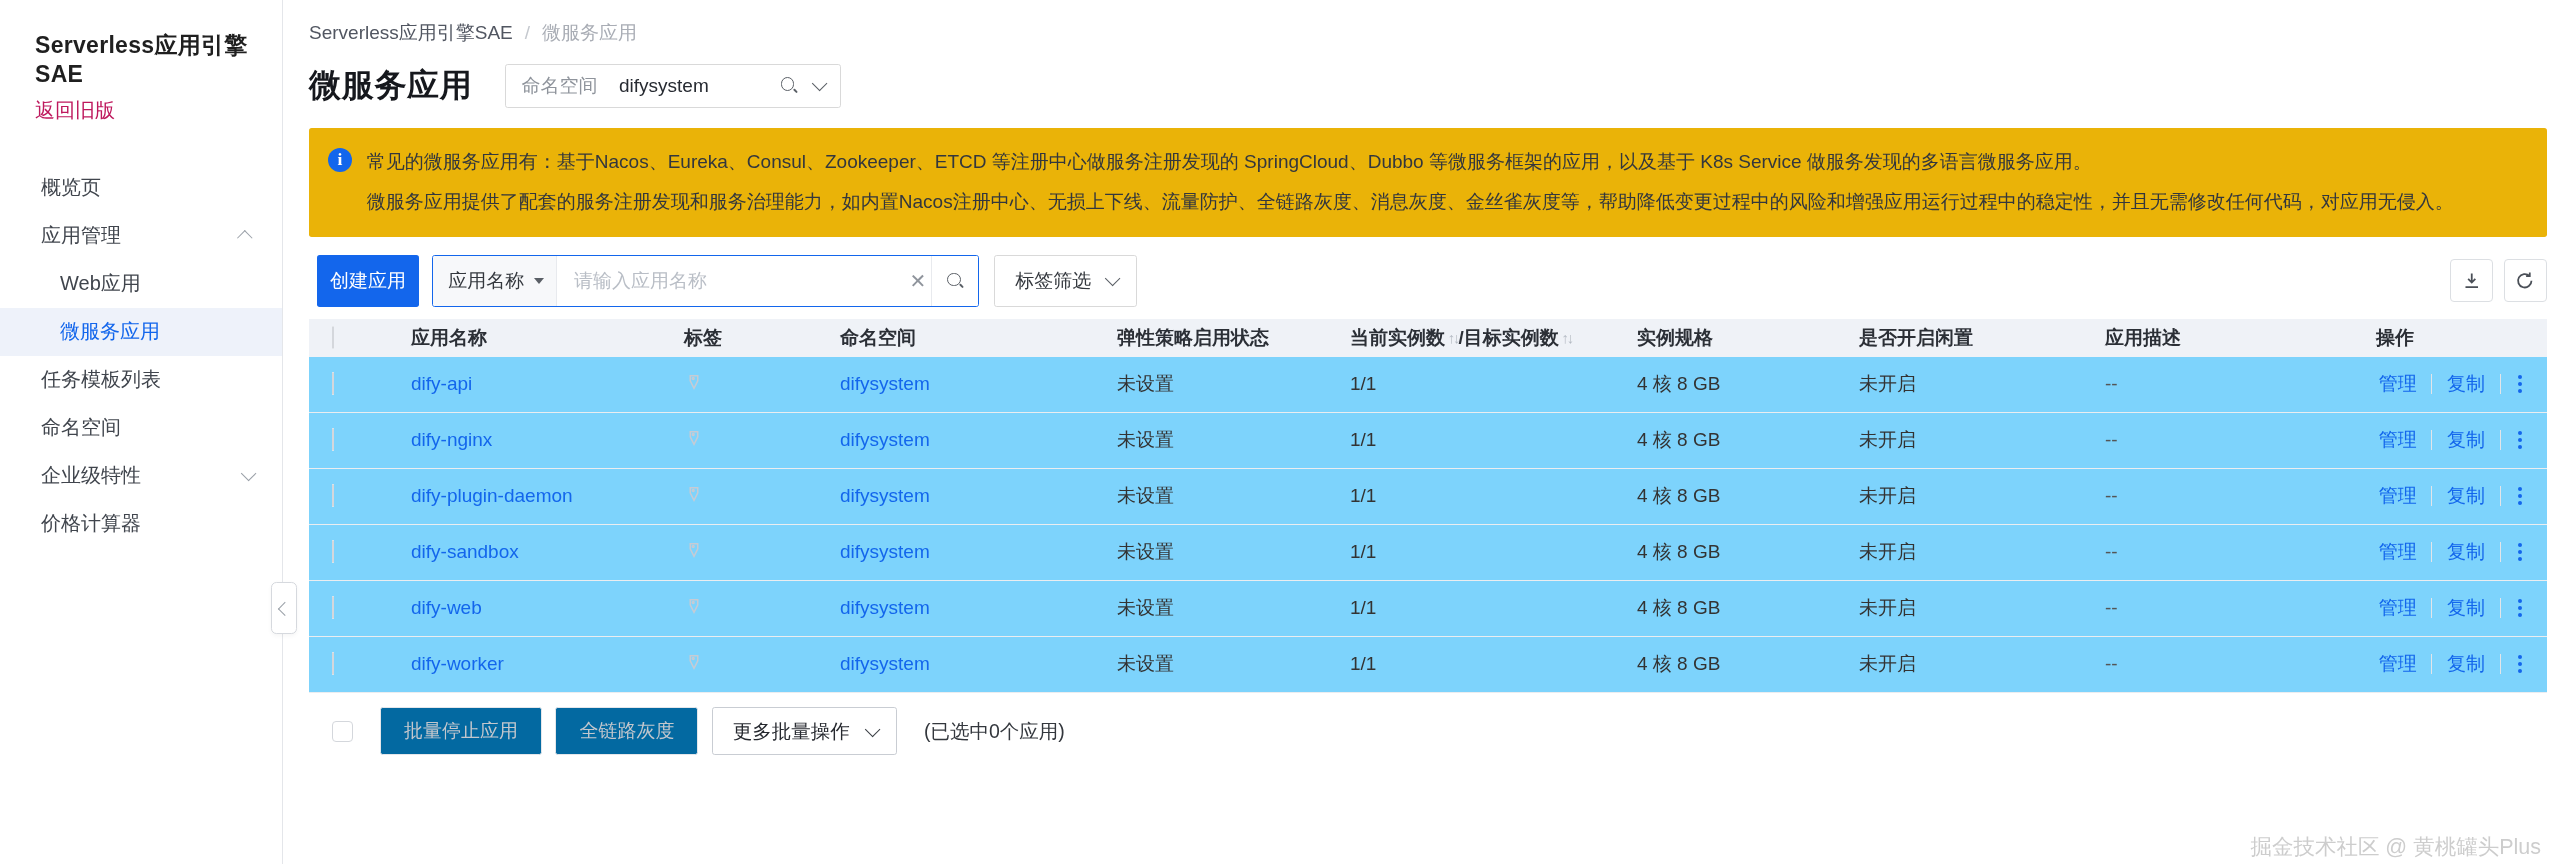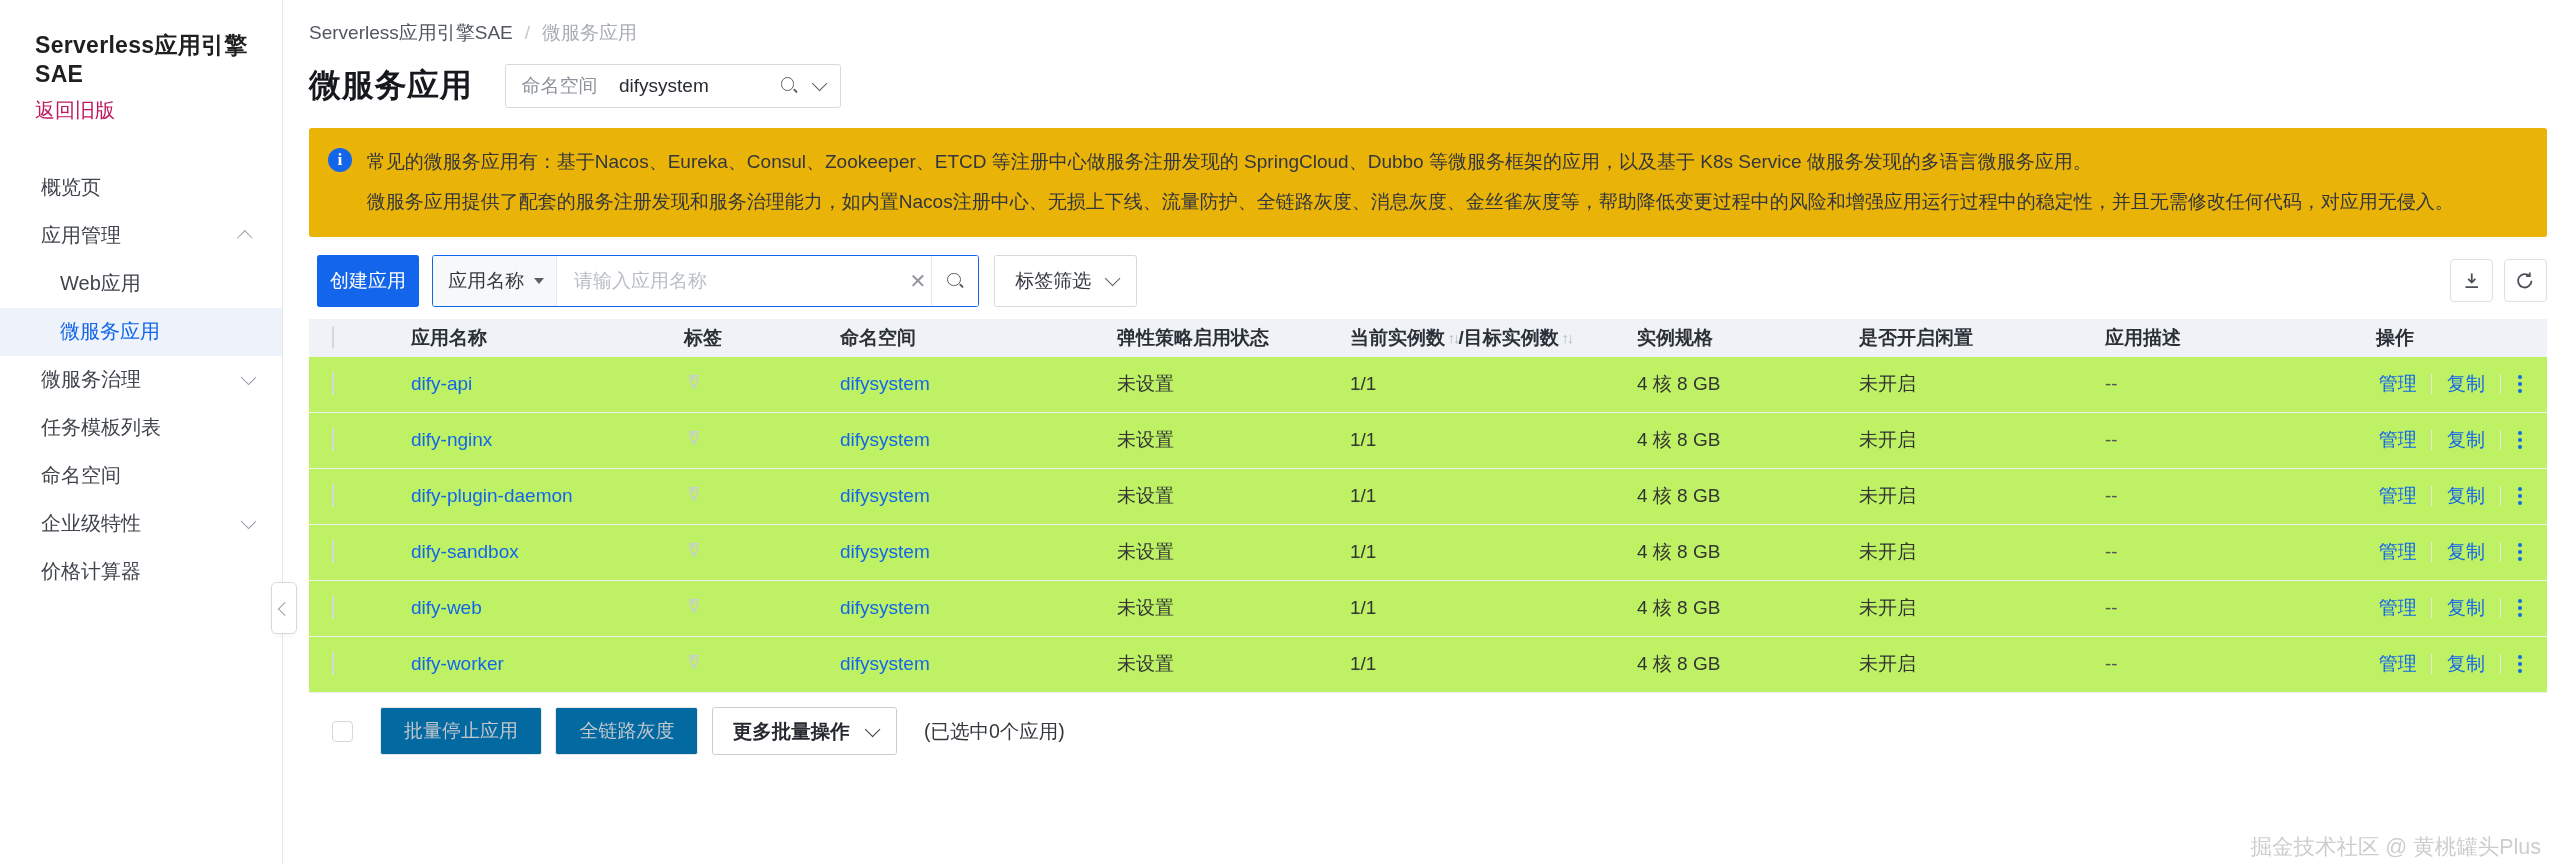--- a/index.html
+++ b/index.html
@@ -82,21 +82,21 @@
   .toolbar-right { margin-left:auto; display:flex; gap:10.7px; }
   .icon-btn { width:43px; height:43px; background:#fff; border:0.7px solid #dcdfe3; border-radius:4px;
     display:flex; align-items:center; justify-content:center; cursor:pointer; }
   .icon-btn svg { width:21.5px; height:21.5px; stroke:#4a4f57; fill:none; stroke-width:2; }
 
   
   .tbl { margin-top:12px; width:2238px; }
   .trow { display:grid; grid-template-columns:102px 273px 156px 277px 233px 287px 222px 246px 271px 171px;
     align-items:center; }
   .thead { background:#eff2f7; height:38px; font-weight:700; color:#2b2f36; font-size:19px; }
-  .tbody-row { height:56px; border-bottom:0.7px solid #ebedf0; font-size:19px; background:#bef264; }
+  .tbody-row { height:56px; border-bottom:0.7px solid #ebedf0; font-size:19px; background:#7dd3fc; }
   .cell-check { padding-left:23px; }
   .checkbox { width:21px; height:21px; border:1.3px solid #d4d7dc; border-radius:4px; background:#fff;
     cursor:pointer; }
   .sortpair { color:#b4bac3; font-size:14.8px; letter-spacing:-2px; margin-left:2.7px; }
   .sortpair::after { content:"\2191\2193"; }
   .hdr-instances { display:flex; align-items:center; }
   .link { color:#1366ec; cursor:pointer; text-decoration:none; }
   .tag-icon { width:20px; height:20px; }
   .tag-icon path, .tag-icon circle { stroke:#c6cbd4; stroke-width:1.8; fill:none; }
   .muted { color:#555; }
@@ -107,21 +107,21 @@
   .dots { display:flex; flex-direction:column; gap:3.4px; padding:0 17.5px; cursor:pointer; }
   .dots i { width:4px; height:4px; border-radius:50%; background:#1366ec; display:block; }
 
   
   .batchbar { margin-top:14.8px; display:flex; align-items:center; }
   .batchbar .checkbox { margin-left:23px; }
   .btn-disabled { margin-left:27px; height:48px; padding:0 23px; background:#0369a1;
     border:0.7px solid #e4e6ea; border-radius:2.7px; color:#c3c7cd; font-size:19px; cursor:not-allowed; }
   .btn-disabled + .btn-disabled { margin-left:13.4px; }
   .btn-more { margin-left:13.4px; height:48px; padding:0 20px; background:#fff; border:0.7px solid #c9cdd3;
-    border-radius:2.7px; color:#26292f; font-size:19.5px; font-weight:700; display:flex; align-items:center;
+    border-radius:2.7px; color:#26292f; font-size:19.5px; font-weight:400; display:flex; align-items:center;
     gap:14.8px; cursor:pointer; }
   .btn-more .chev { border-color:#3c4046; }
   .selected-hint { margin-left:27px; color:#33373d; font-size:19.5px; }
 
   .watermark { position:absolute; right:35px; bottom:4px; font-size:21.5px; color:#cdcdcd;
     text-shadow:0.7px 0.7px 0 #fff; }
 </style>
 </head>
 <body>
 
@@ -137,25 +137,20 @@
     <div class="side-item">
       <span>应用管理</span>
       <span class="grow"></span>
         <span class="chev up"></span>
     </div>
     <div class="side-item child">
       <span>Web应用</span>
     </div>
     <div class="side-item child active">
       <span>微服务应用</span>
-    </div>
-    <div class="side-item">
-      <span>微服务治理</span>
-      <span class="grow"></span>
-        <span class="chev down"></span>
     </div>
     <div class="side-item">
       <span>任务模板列表</span>
     </div>
     <div class="side-item">
       <span>命名空间</span>
     </div>
     <div class="side-item">
       <span>企业级特性</span>
       <span class="grow"></span>

